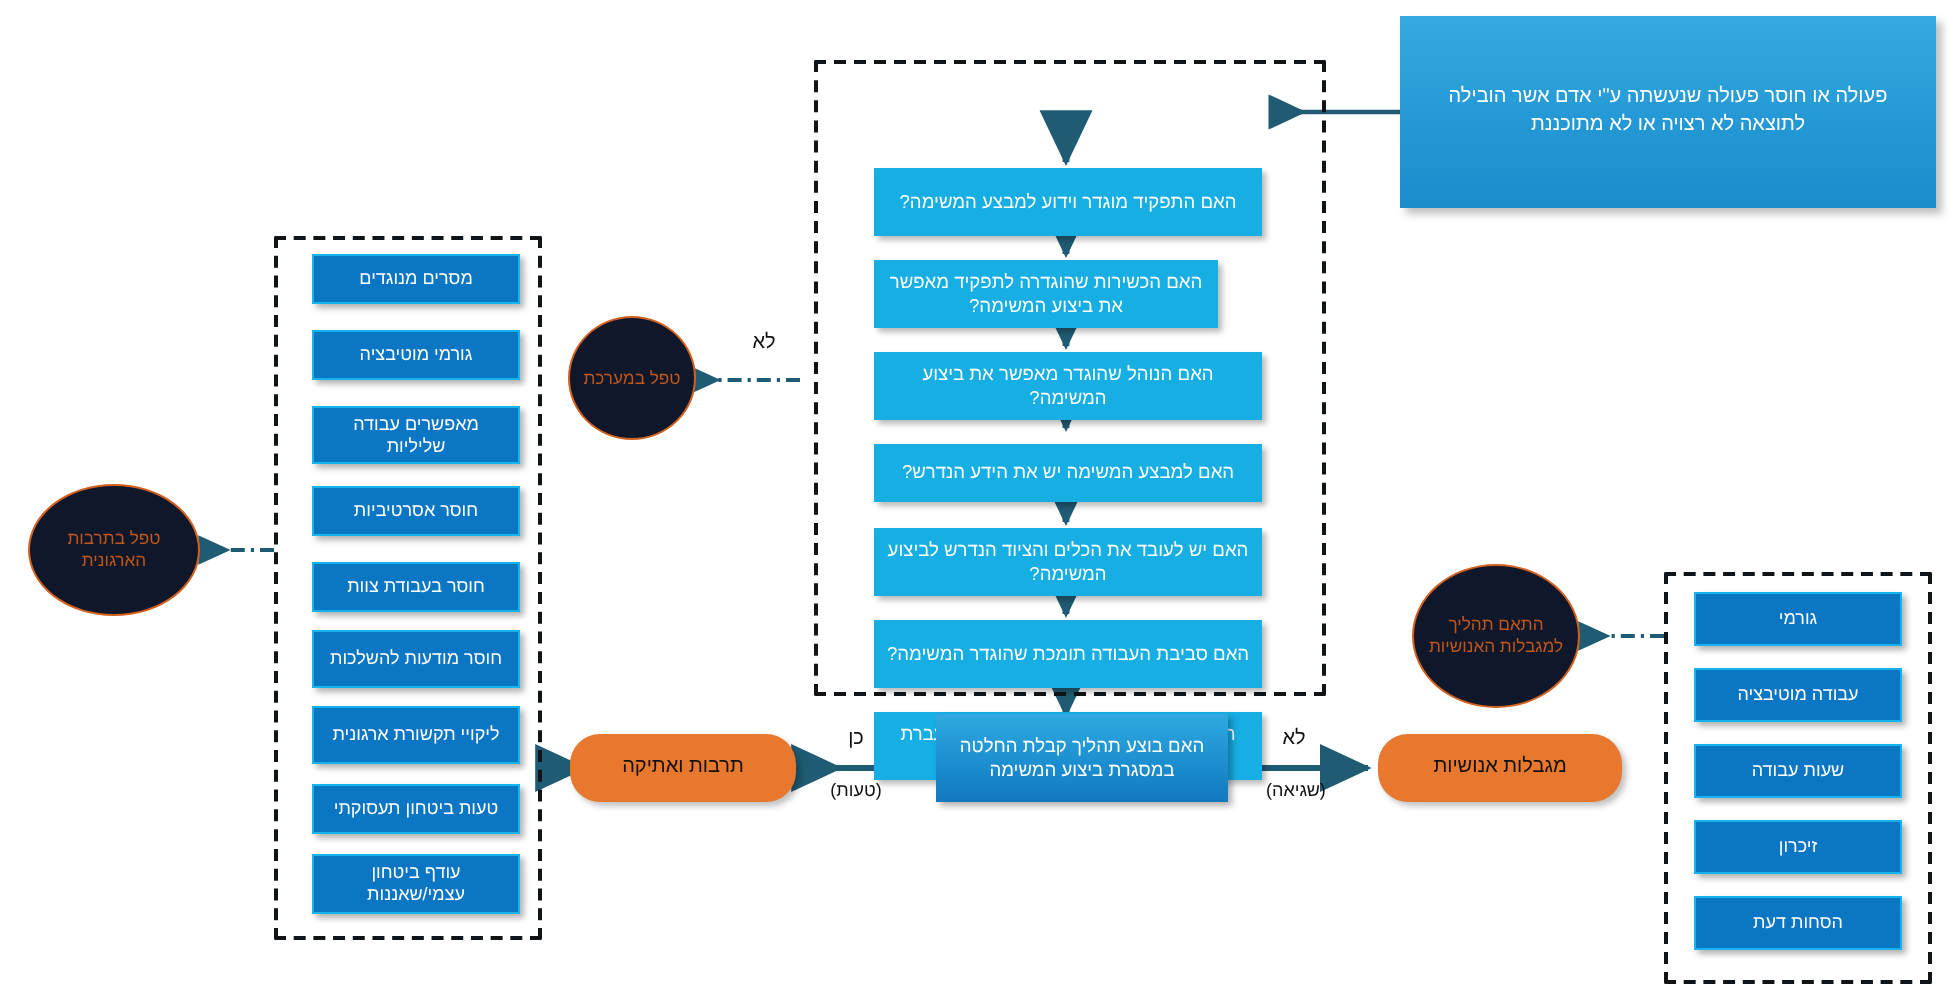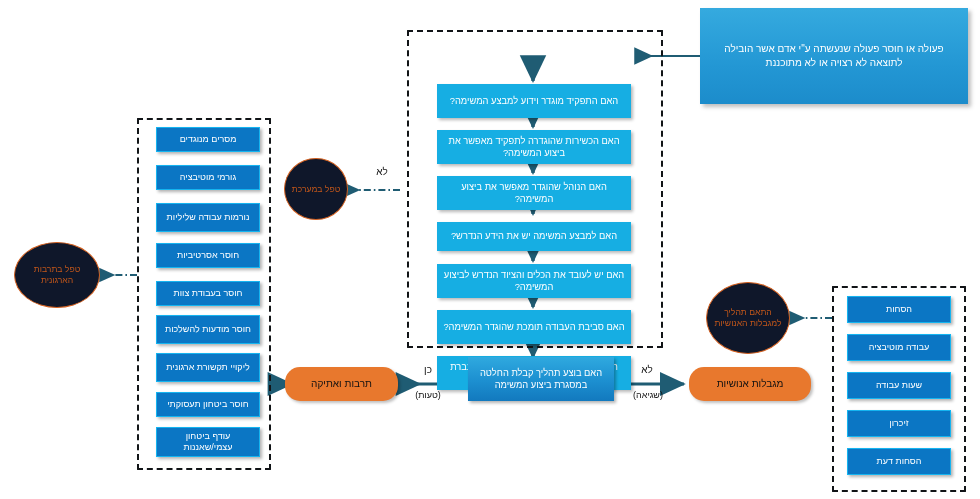--- a/index.html
+++ b/index.html
@@ -168,21 +168,21 @@
 
   <div class="calloutbox" style="left:700px;top:8px;width:268px;height:96px;">
     <span>פעולה או חוסר פעולה שנעשתה ע"י אדם אשר הובילה לתוצאה לא רצויה או לא מתוכננת</span>
   </div>
 
   <div class="groupframe" style="left:407px;top:30px;width:256px;height:318px;"></div>
 
   <div class="cyanbox" style="left:437px;top:38px;width:194px;height:34px;">
     <span>האם התפקיד מוגדר וידוע למבצע המשימה?</span>
   </div>
-  <div class="cyanbox" style="left:437px;top:84px;width:194px;height:34px;">
+  <div class="cyanbox" style="left:437px;top:84px;width:172px;height:34px;">
     <span>האם הכשירות שהוגדרה לתפקיד מאפשר את ביצוע המשימה?</span>
   </div>
   <div class="cyanbox" style="left:437px;top:130px;width:194px;height:34px;">
     <span>האם הנוהל שהוגדר מאפשר את ביצוע המשימה?</span>
   </div>
   <div class="cyanbox" style="left:437px;top:176px;width:194px;height:29px;">
     <span>האם למבצע המשימה יש את הידע הנדרש?</span>
   </div>
   <div class="cyanbox" style="left:437px;top:218px;width:194px;height:34px;">
     <span>האם יש לעובד את הכלים והציוד הנדרש לביצוע המשימה?</span>
@@ -236,45 +236,45 @@
 
   <div class="groupframe" style="left:137px;top:118px;width:134px;height:352px;"></div>
 
   <div class="navybox" style="left:156px;top:127px;width:104px;height:25px;">
     <span>מסרים מנוגדים</span>
   </div>
   <div class="navybox" style="left:156px;top:165px;width:104px;height:25px;">
     <span>גורמי מוטיבציה</span>
   </div>
   <div class="navybox" style="left:156px;top:203px;width:104px;height:29px;">
-    <span>נורמות עבודה שליליות</span>
+    <span>מאפשרים עבודה שליליות</span>
   </div>
   <div class="navybox" style="left:156px;top:243px;width:104px;height:25px;">
     <span>חוסר אסרטיביות</span>
   </div>
   <div class="navybox" style="left:156px;top:281px;width:104px;height:25px;">
     <span>חוסר בעבודת צוות</span>
   </div>
   <div class="navybox" style="left:156px;top:315px;width:104px;height:29px;">
     <span>חוסר מודעות להשלכות</span>
   </div>
   <div class="navybox" style="left:156px;top:353px;width:104px;height:29px;">
     <span>ליקויי תקשורת ארגונית</span>
   </div>
   <div class="navybox" style="left:156px;top:392px;width:104px;height:25px;">
-    <span>חוסר ביטחון תעסוקתי</span>
+    <span>טעות ביטחון תעסוקתי</span>
   </div>
   <div class="navybox" style="left:156px;top:427px;width:104px;height:30px;">
     <span>עודף ביטחון עצמי/שאננות</span>
   </div>
 
   <div class="groupframe" style="left:832px;top:286px;width:134px;height:206px;"></div>
 
   <div class="navybox" style="left:847px;top:296px;width:104px;height:27px;">
-    <span>הסחות</span>
+    <span>גורמי</span>
   </div>
   <div class="navybox" style="left:847px;top:334px;width:104px;height:27px;">
     <span>עבודה מוטיבציה</span>
   </div>
   <div class="navybox" style="left:847px;top:372px;width:104px;height:27px;">
     <span>שעות עבודה</span>
   </div>
   <div class="navybox" style="left:847px;top:410px;width:104px;height:27px;">
     <span>זיכרון</span>
   </div>

